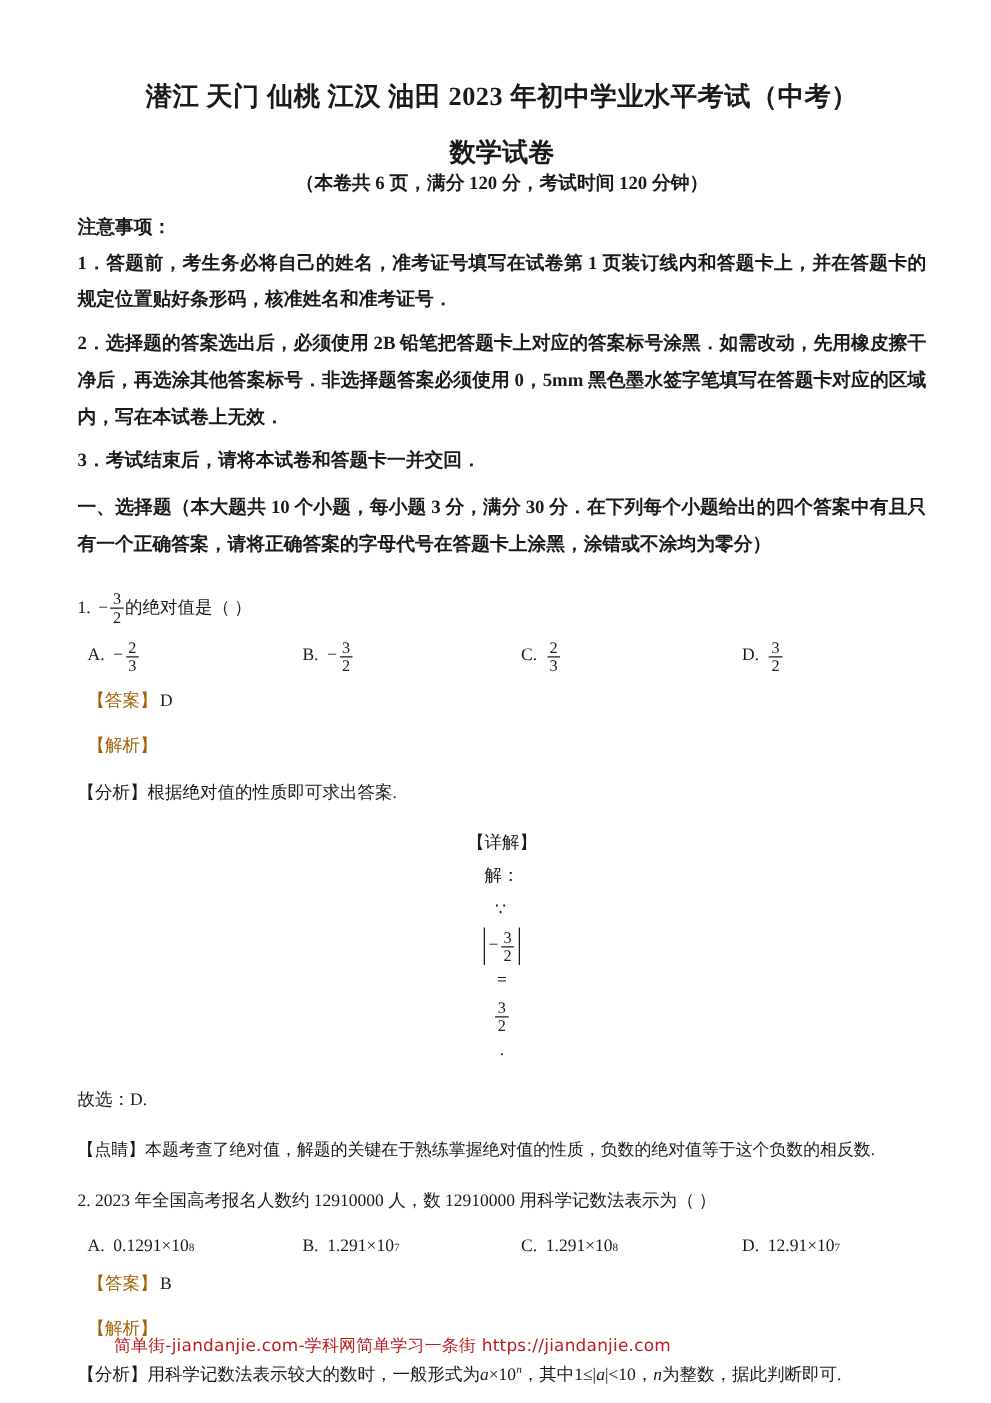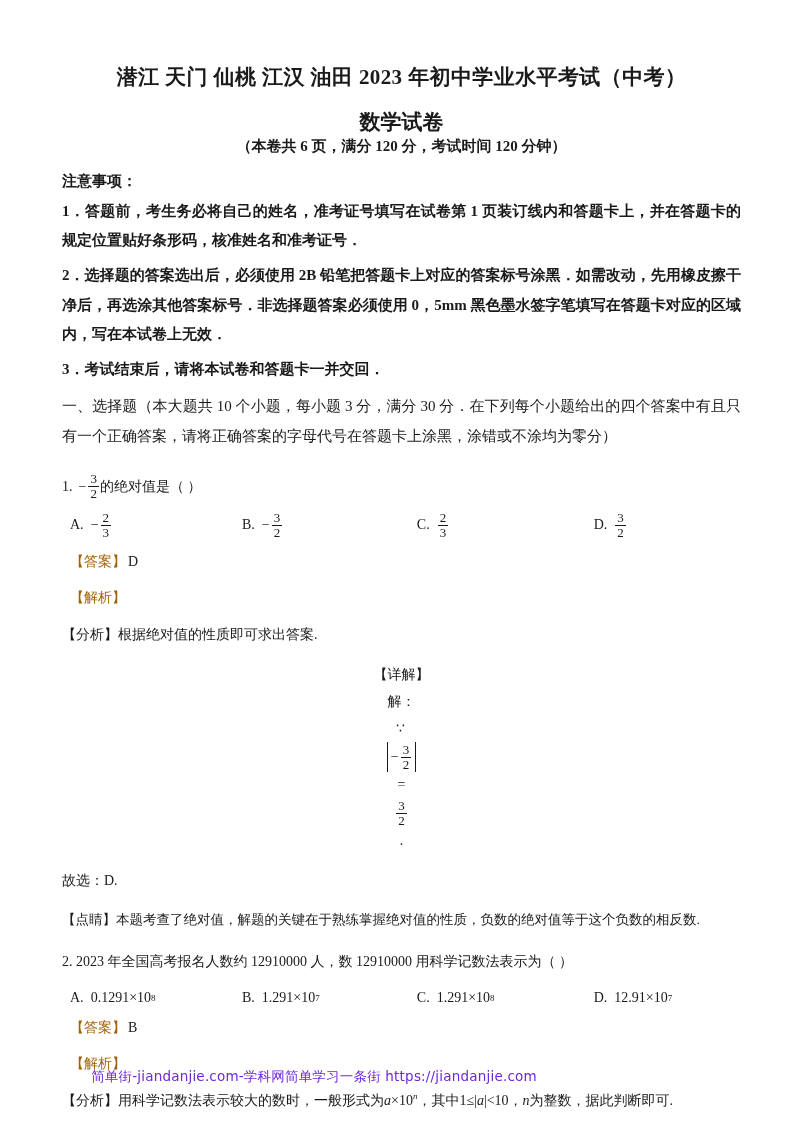--- a/index.html
+++ b/index.html
@@ -55,21 +55,21 @@
   }
   .para {
     font-size: 15px;
     font-weight: bold;
     line-height: 1.95;
     margin: 6px 0 0 0;
     text-align: justify;
   }
   .section-head {
     font-size: 15px;
-    font-weight: normal;
+    font-weight: bold;
     line-height: 1.95;
     margin: 8px 0 1px 0;
     text-align: justify;
   }
 
   
   .q-stem {
     font-size: 14px;
     line-height: 1.9;
     margin: 10px 0 0 0;
@@ -179,21 +179,21 @@
 
   
   .footer {
     position: absolute;
     left: 0;
     top: 1068px;
     width: 628px;
     text-align: center;
     font-family: "DejaVu Sans", "Liberation Sans", sans-serif;
     font-size: 13.5px;
-    color: #6d28d9;
+    color: #b91c1c;
     letter-spacing: 0.2px;
   }
 </style>
 </head>
 <body>
 
 <div class="page">
 
   <div class="doc-title">潜江 天门 仙桃 江汉 油田 2023 年初中学业水平考试（中考）</div>
   <div class="doc-subtitle">数学试卷</div>

